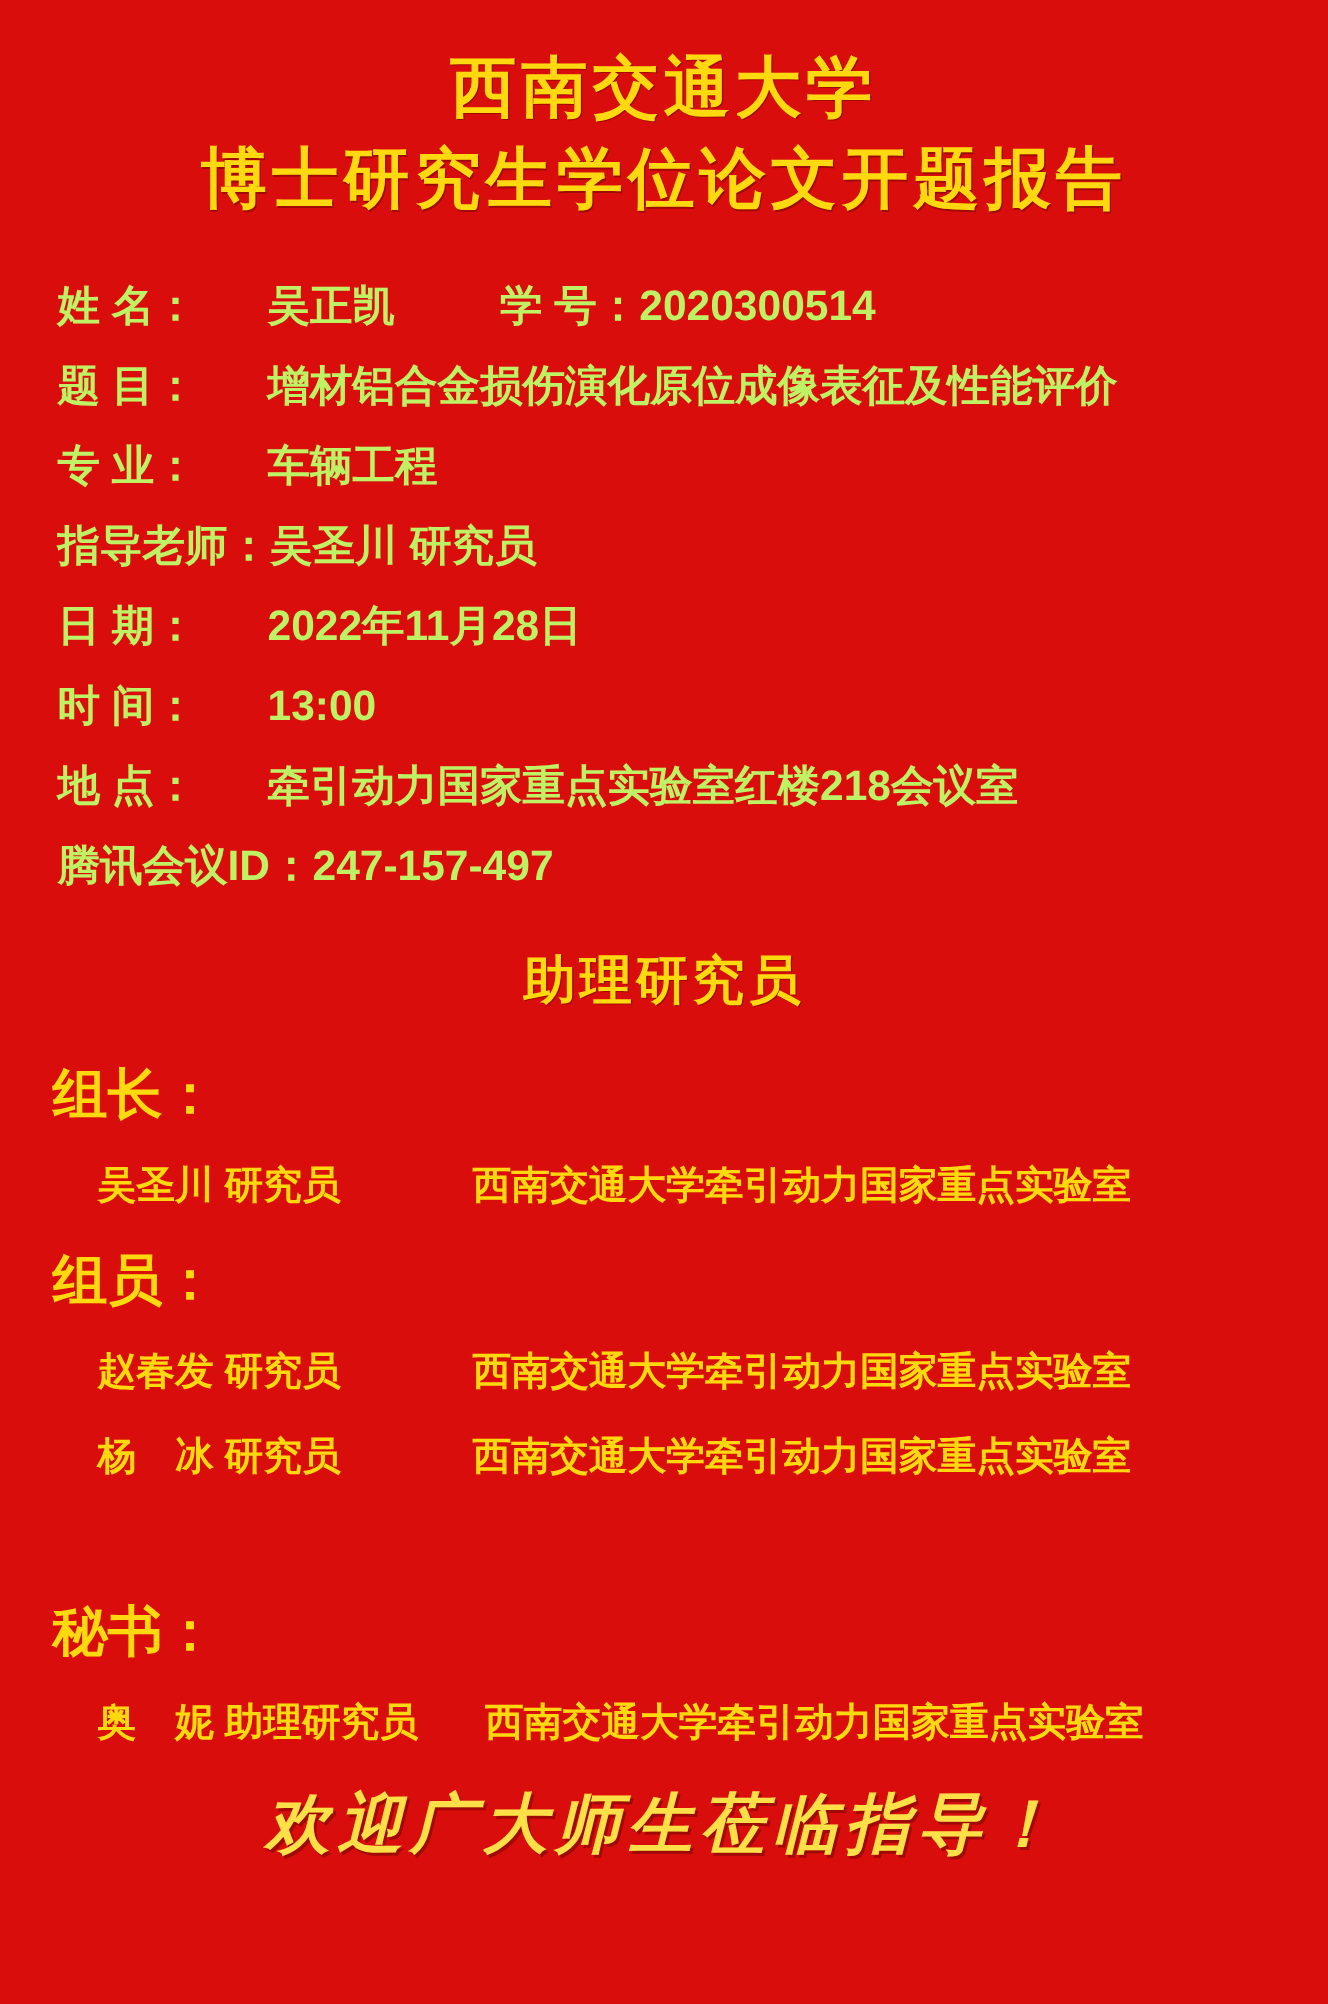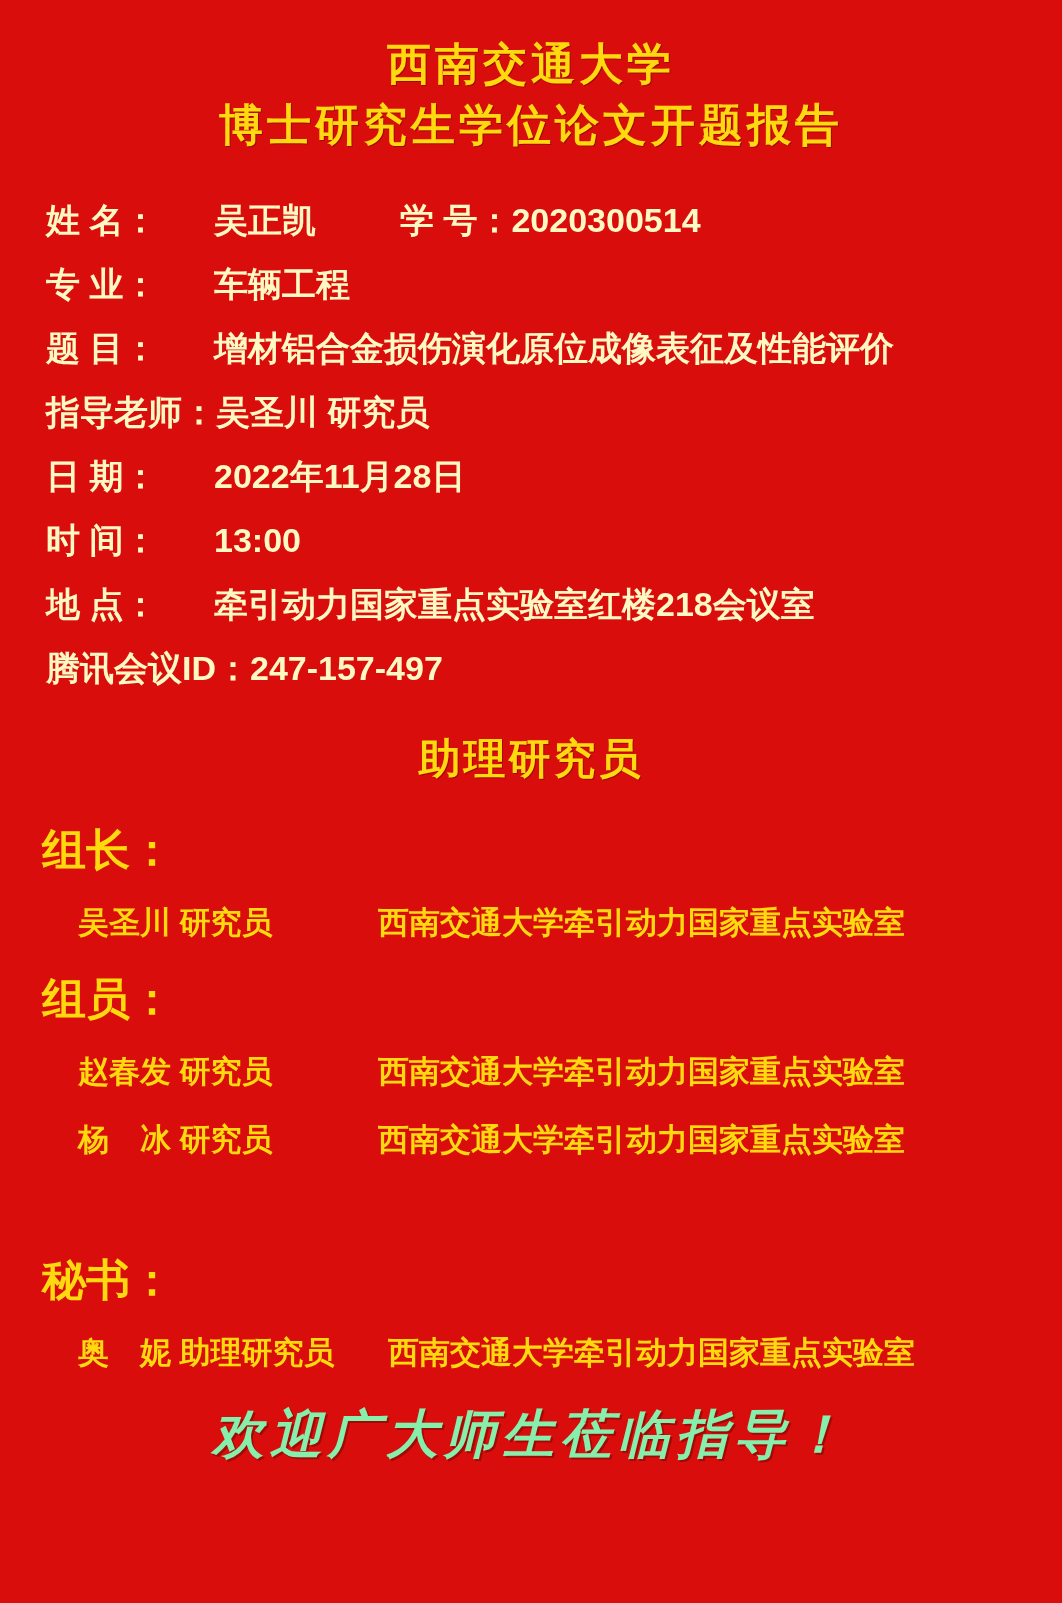--- a/index.html
+++ b/index.html
@@ -20,40 +20,40 @@
     background: #d80d0c;
     box-sizing: border-box;
     color: #ffe11a;
   }
   
   .title-block {
     padding-top: 34px;
     text-align: center;
   }
   .title-line {
-    font-size: 44px;
+    font-size: 53px;
     font-weight: bold;
     letter-spacing: 4px;
     color: #ffd90f;
     line-height: 1.38;
     text-shadow: 1px 1px 0 #a00a06;
     text-align: center;
   }
   
   .info-block {
     margin-top: 48px;
     padding-left: 46px;
     padding-right: 30px;
   }
   .info-row {
     display: flex;
     align-items: baseline;
     font-size: 34px;
     font-weight: bold;
-    color: #fef9c3;
+    color: #bef264;
     line-height: 1.0;
     margin-bottom: 30px;
     white-space: nowrap;
   }
   .info-label {
     flex: 0 0 auto;
   }
   .lbl-spread {
     display: inline-block;
     min-width: 168px;
@@ -110,21 +110,21 @@
   }
   
   .slogan {
     text-align: center;
     margin-top: 8px;
     font-family: Liberation Mono, monospace;
     font-style: italic;
     font-weight: bold;
     font-size: 52px;
     letter-spacing: 6px;
-    color: #86efac;
+    color: #fde047;
     text-shadow: 2px 2px 0 #a00a06;
   }
 </style>
 </head>
 <body>
 
 <div class="poster">
 
   <div class="title-block">
     <div class="title-line">西南交通大学</div>
@@ -134,27 +134,27 @@
   <div class="info-block">
 
     <div class="info-row">
       <span class="info-label lbl-spread">姓 名：</span>
       <span class="info-value">吴正凯</span>
       <span class="info-label second-label">学 号：</span>
       <span class="info-value">2020300514</span>
     </div>
 
     <div class="info-row">
+      <span class="info-label lbl-spread">题 目：</span>
+      <span class="info-value">增材铝合金损伤演化原位成像表征及性能评价</span>
+    </div>
+
+    <div class="info-row">
       <span class="info-label lbl-spread">专 业：</span>
       <span class="info-value">车辆工程</span>
-    </div>
-
-    <div class="info-row">
-      <span class="info-label lbl-spread">题 目：</span>
-      <span class="info-value">增材铝合金损伤演化原位成像表征及性能评价</span>
     </div>
 
     <div class="info-row">
       <span class="info-label lbl-spread">指导老师：</span>
       <span class="info-value">吴圣川 研究员</span>
     </div>
 
     <div class="info-row">
       <span class="info-label lbl-spread">日 期：</span>
       <span class="info-value">2022年11月28日</span>

